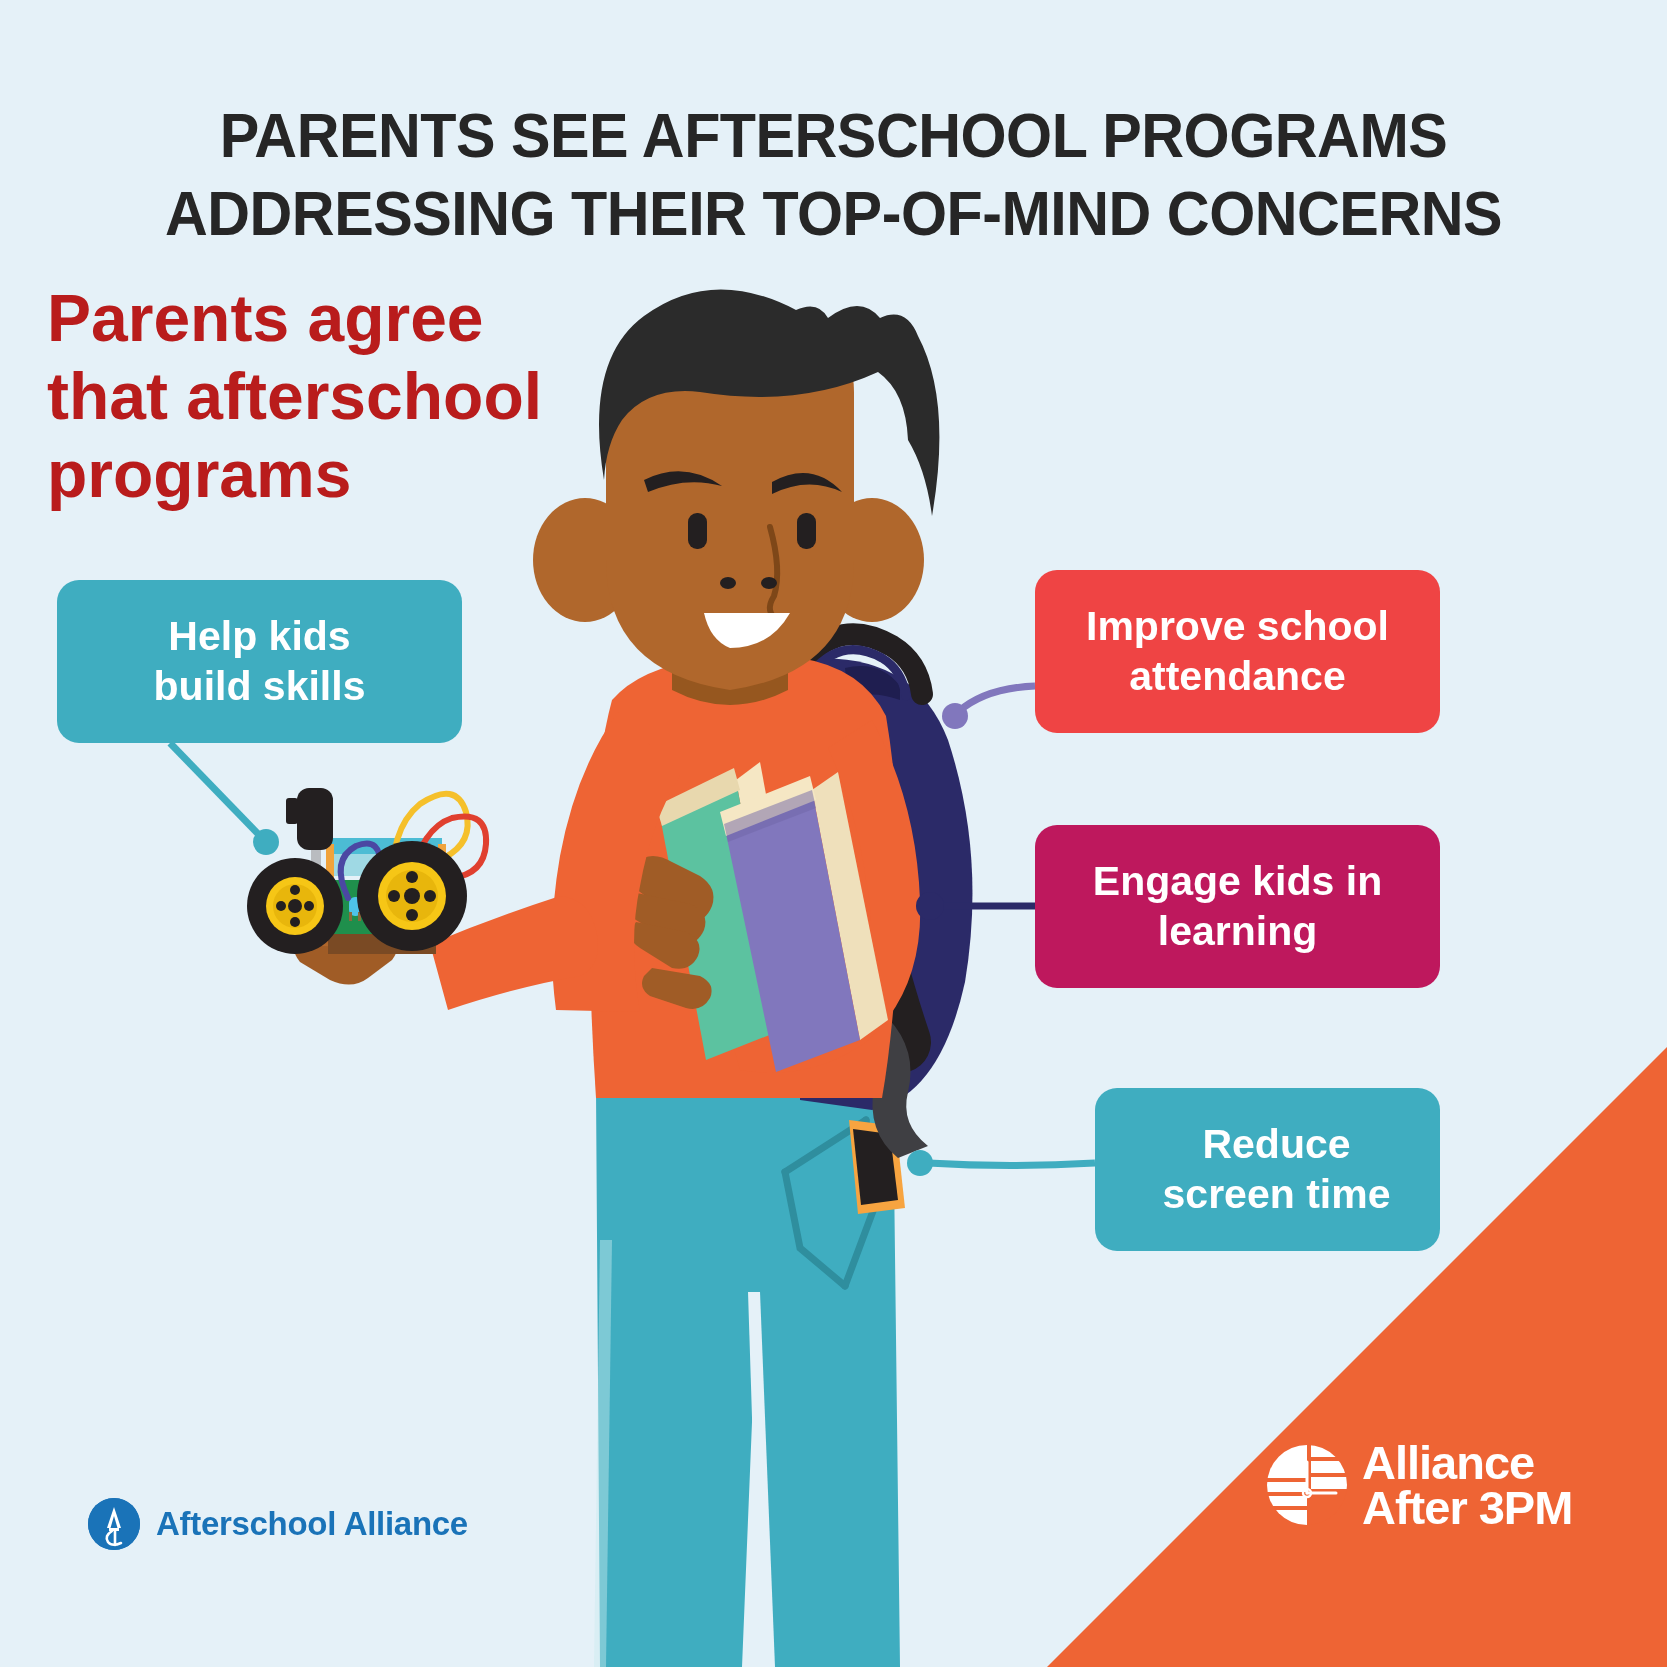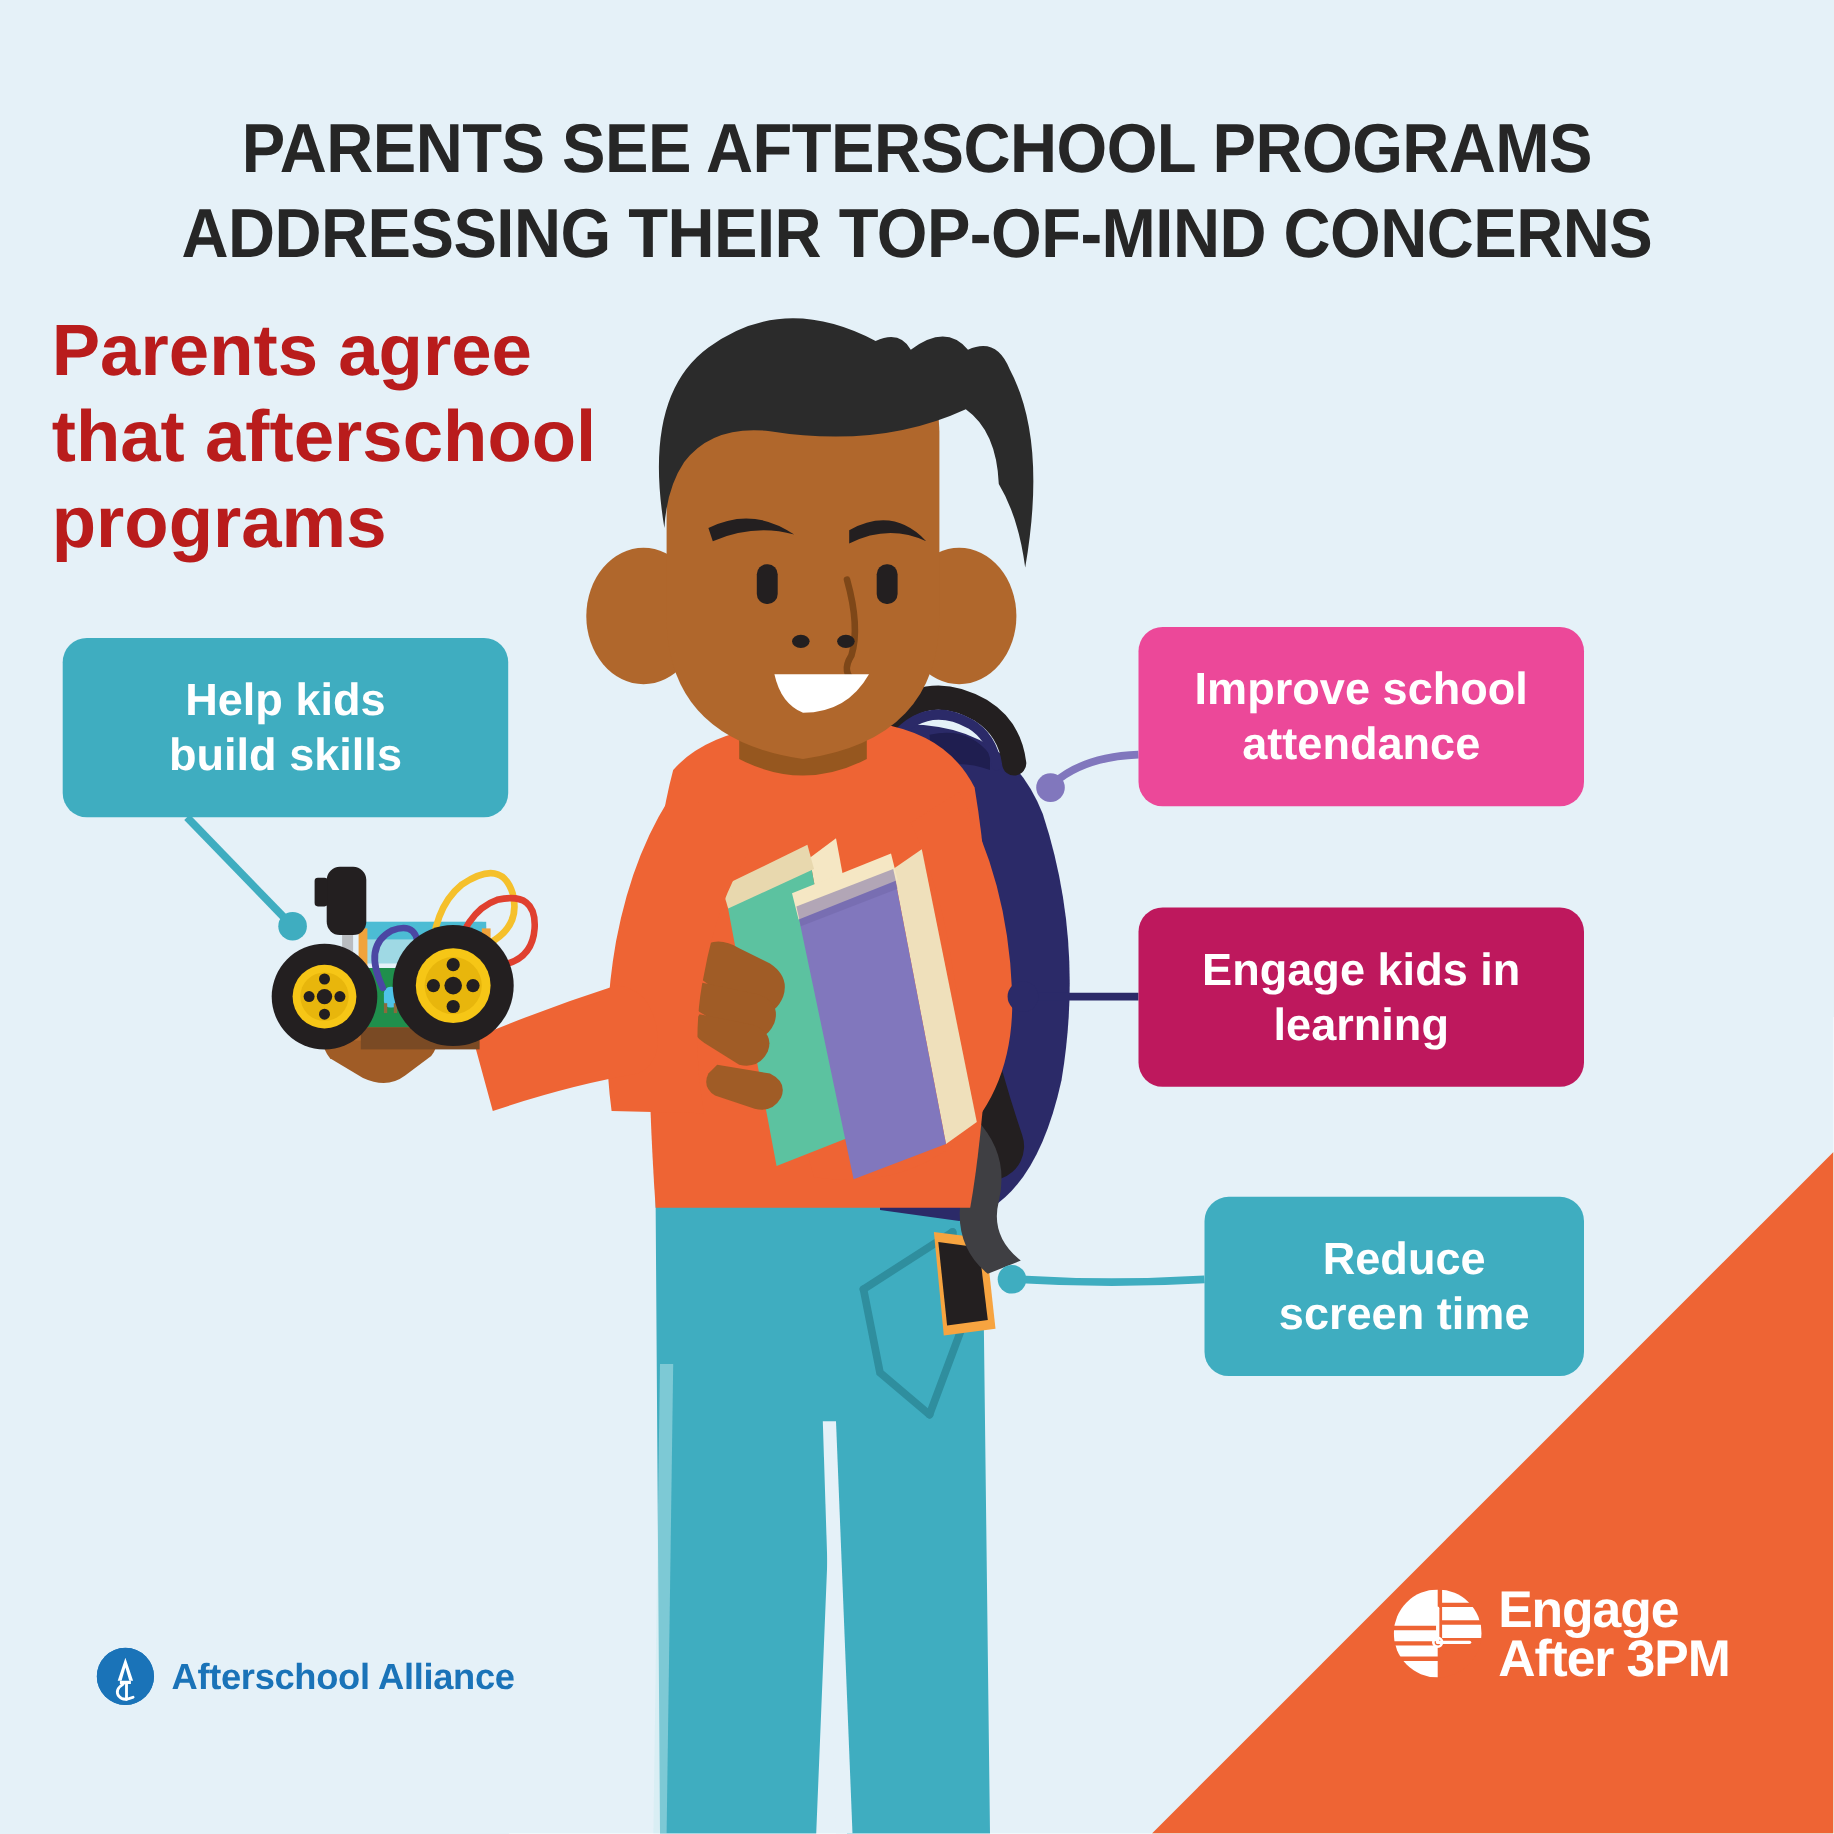--- a/index.html
+++ b/index.html
@@ -72,21 +72,21 @@
     align-items: center;
     justify-content: center;
     text-align: center;
     z-index: 7;
     padding: 10px 14px;
     box-sizing: border-box;
   }
   .callout .ln { display: block; }
 
   #callout-skills   { left: 57px;  top: 580px;  width: 405px; height: 163px; background: #3fadc0; }
-  #callout-attend   { left: 1035px; top: 570px;  width: 405px; height: 163px; background: #ec4899; }
+  #callout-attend   { left: 1035px; top: 570px;  width: 405px; height: 163px; background: #ef4444; }
   #callout-engage   { left: 1035px; top: 825px;  width: 405px; height: 163px; background: #be185d; }
   #callout-screen   { left: 1095px; top: 1088px; width: 345px; height: 163px; background: #3fadc0; padding-left: 32px; }
 
   
   #connectors {
     position: absolute;
     left: 0; top: 0;
     width: 1667px; height: 1667px;
     z-index: 5;
     pointer-events: none;
@@ -378,18 +378,18 @@
           <path d="M47 19 L83 19 L83 31 L47 31 Z" fill="#ffffff"></path>
           <path d="M47 35 L83 35 L83 47 L47 47 Z" fill="#ffffff"></path>
         </g>
 
         <circle cx="43" cy="51" r="4" fill="none" stroke="#ffffff" stroke-width="2.4"></circle>
         <path d="M43 51 L43 20" stroke="#ffffff" stroke-width="3" stroke-linecap="round"></path>
         <path d="M43 51 L72 51" stroke="#ffffff" stroke-width="3" stroke-linecap="round"></path>
       </svg>
     </span>
     <span class="words">
-      <span class="l1">Engage</span>
+      <span class="l1">Alliance</span>
       <span class="l2">After 3PM</span>
     </span>
   </div>
 
 </div>
 
 </body></html>

